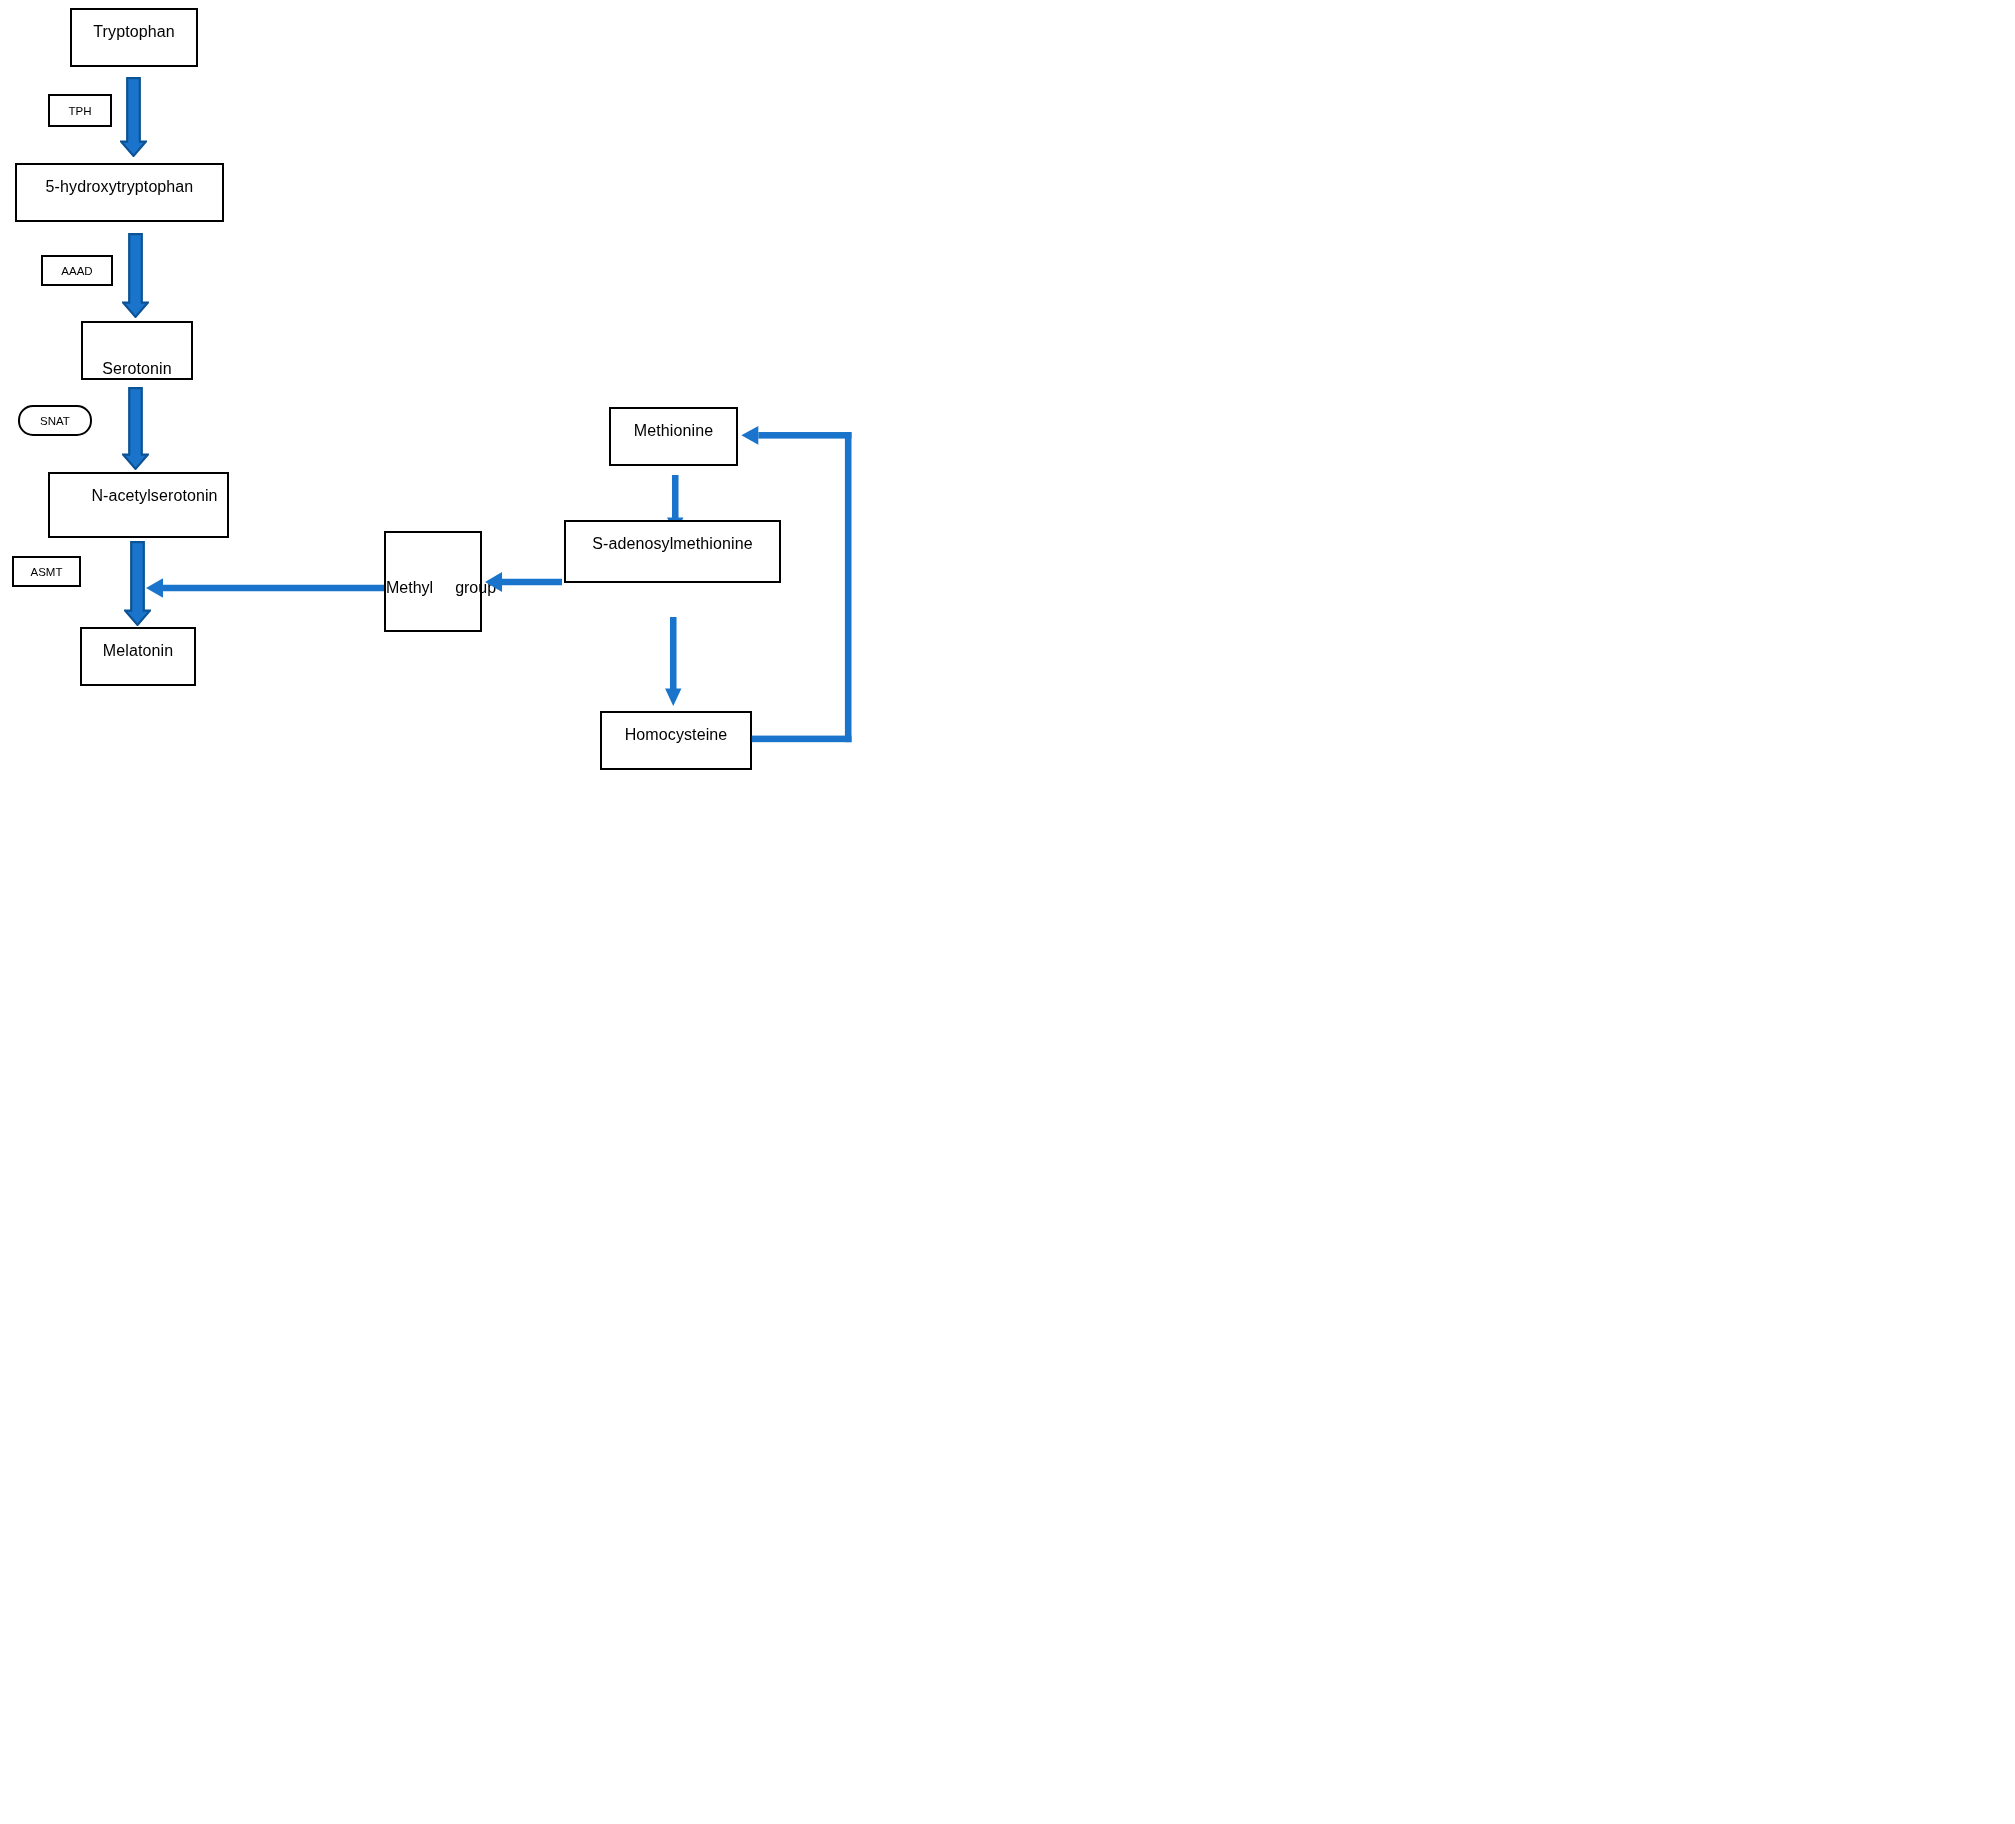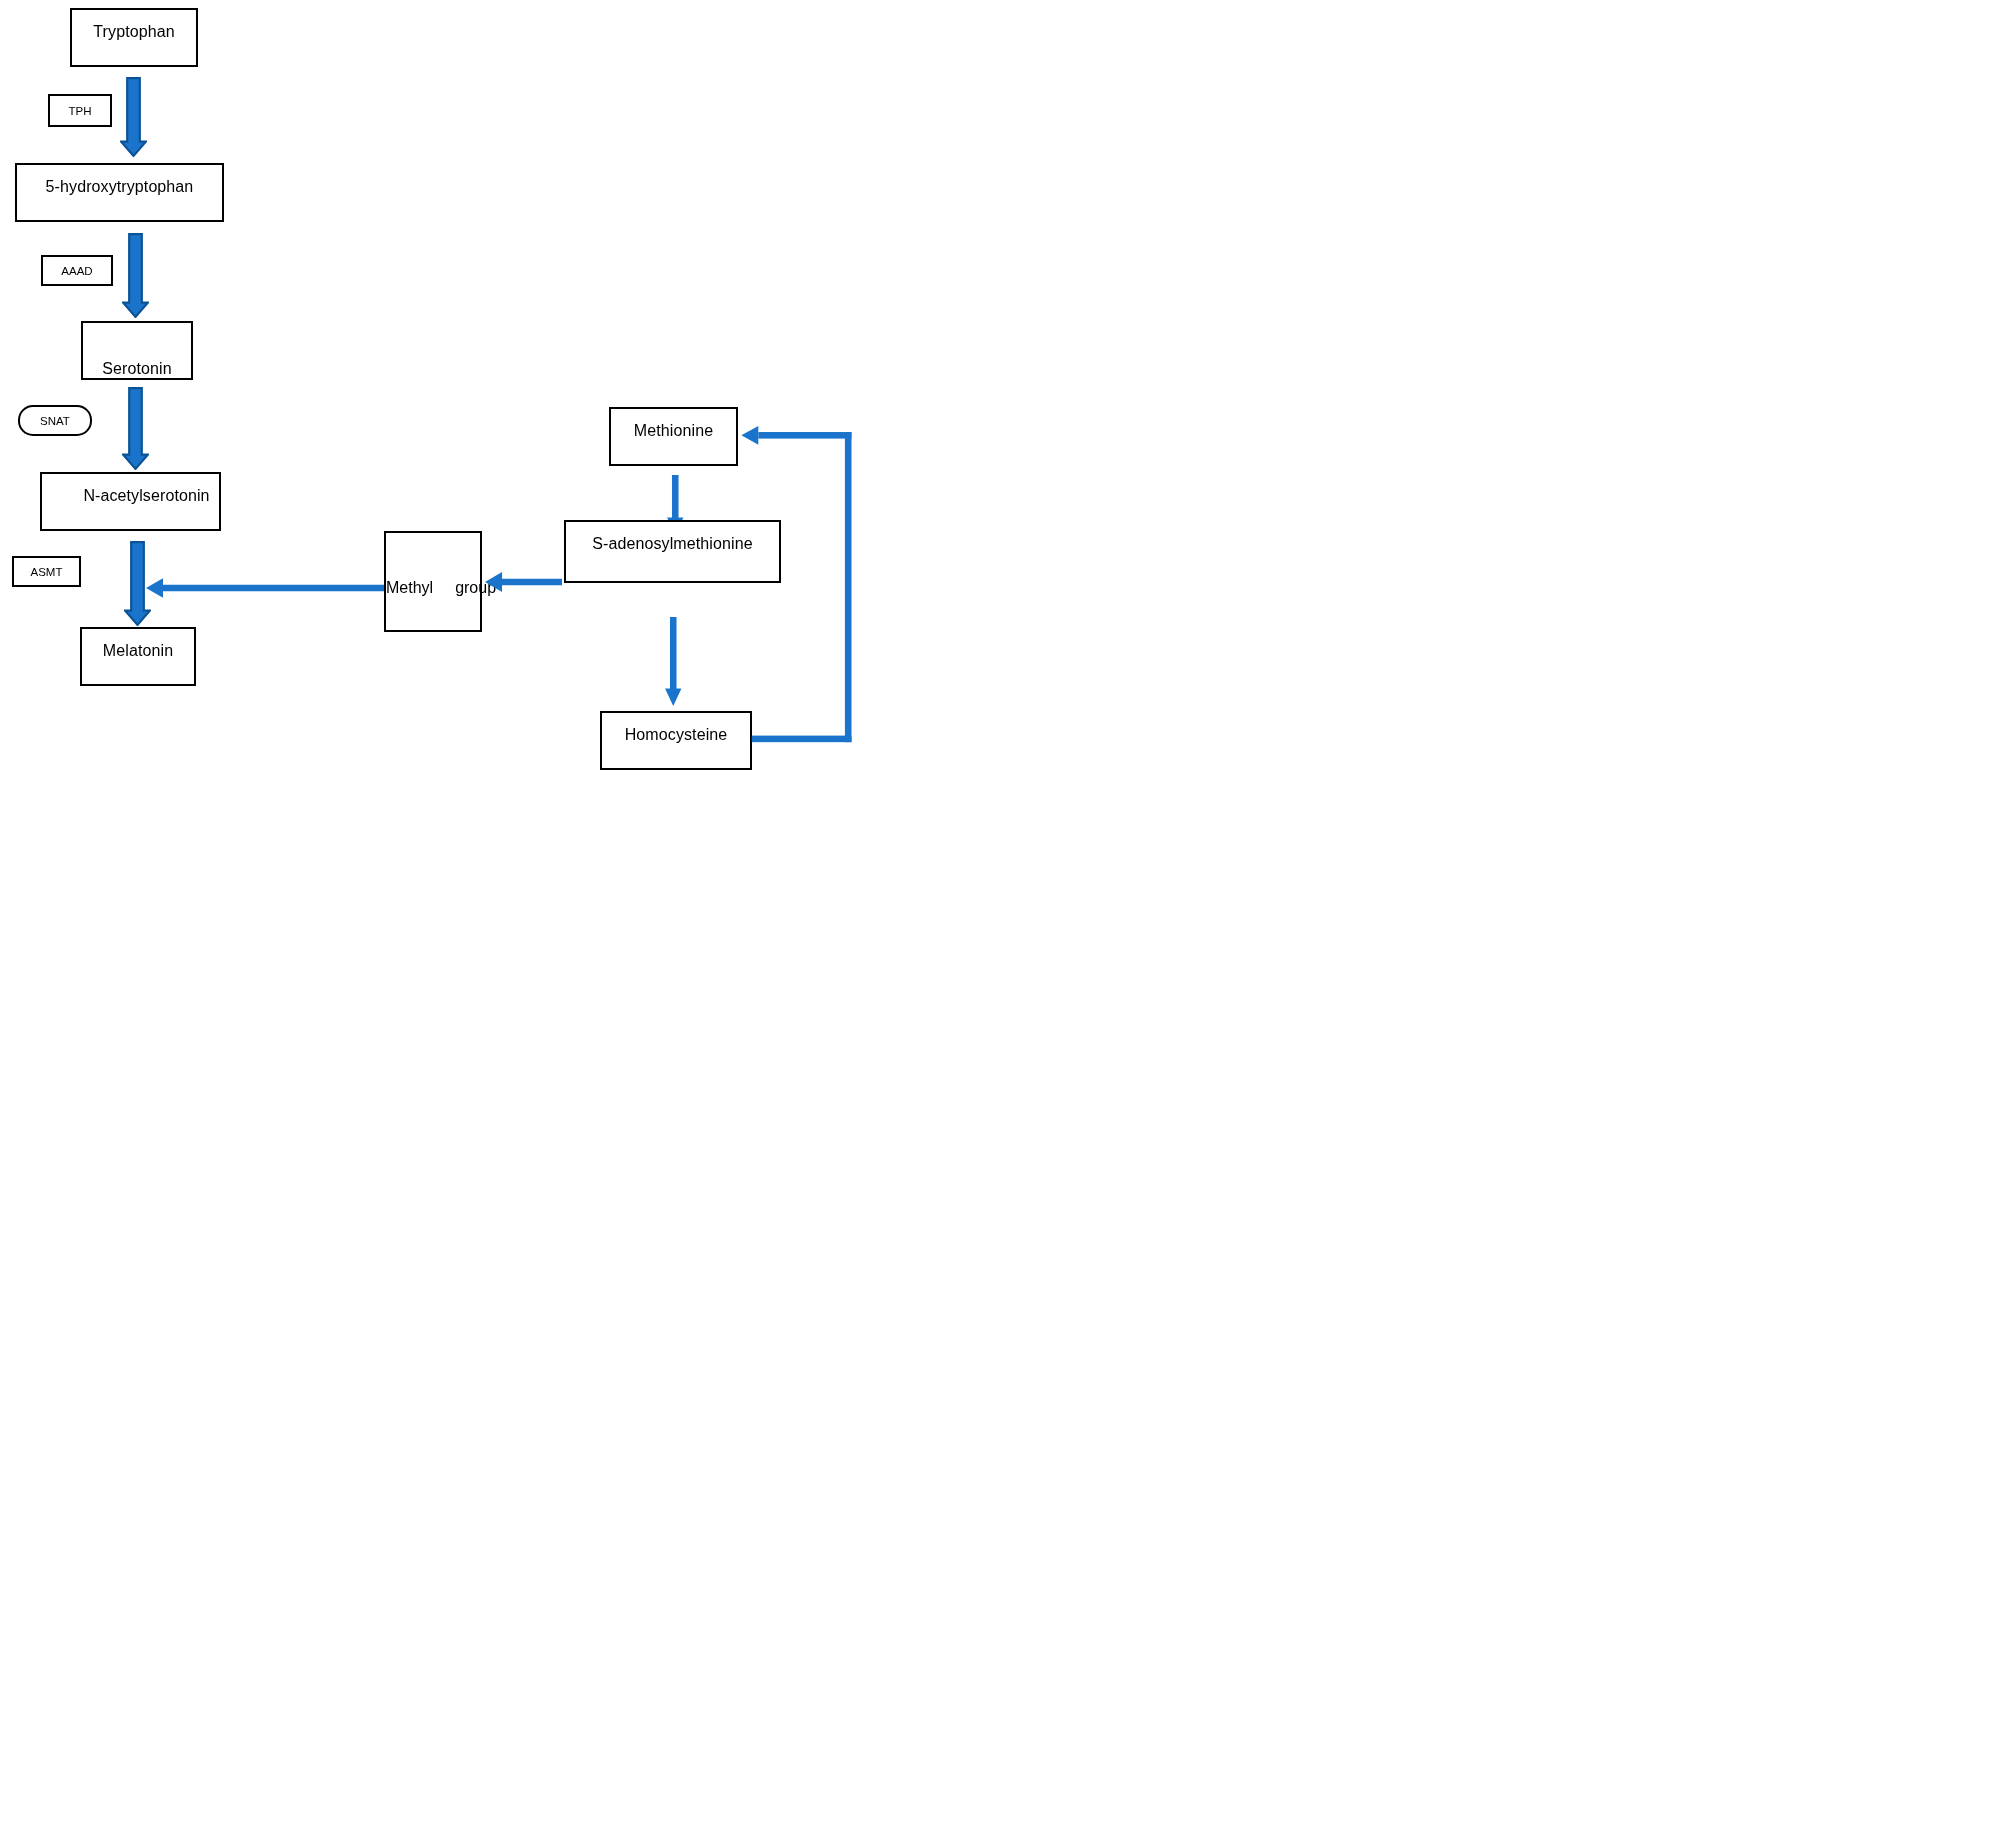--- a/index.html
+++ b/index.html
@@ -91,21 +91,21 @@
   <div class="enzyme" style="left:18px;top:405px;width:74px;height:31px;border-radius:15px;">
     <span>SNAT</span>
   </div>
 
   <div class="arrow" style="left:122px;top:387px;">
     <svg width="27" height="83" viewBox="0 0 49 152">
       <polygon points="13,2 36,2 36,124 47,124 24.5,150 2,124 13,124" fill="#1B74CB" stroke="#0B5394" stroke-width="4" stroke-linejoin="miter"></polygon>
     </svg>
   </div>
 
-  <div class="node" style="left:40px;top:472px;width:181px;height:59px;padding-left:32px;">
+  <div class="node" style="left:48px;top:472px;width:181px;height:66px;padding-left:32px;">
     <span>N-acetylserotonin</span>
   </div>
 
   <div class="enzyme" style="left:12px;top:556px;width:69px;height:31px;">
     <span>ASMT</span>
   </div>
 
   <div class="arrow" style="left:124px;top:541px;">
     <svg width="27" height="85" viewBox="0 0 49 155">
       <polygon points="13,2 36,2 36,127 47,127 24.5,153 2,127 13,127" fill="#1B74CB" stroke="#0B5394" stroke-width="4" stroke-linejoin="miter"></polygon>

